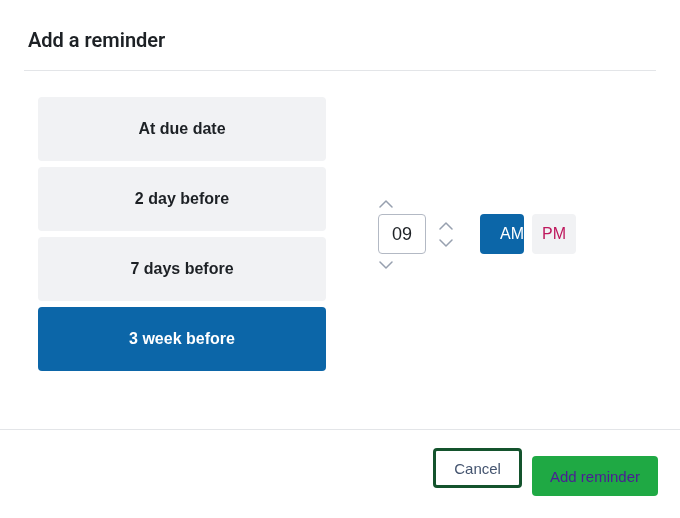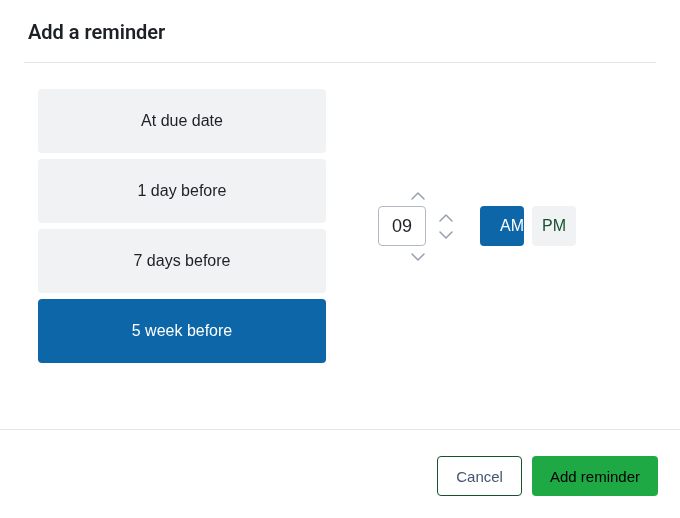--- a/index.html
+++ b/index.html
@@ -12,21 +12,21 @@
       background: #fff;
       width: 680px;
       height: 518px;
       position: relative;
       color: #1d2125;
     }
     .dialog {
       padding: 0;
     }
     .header {
-      padding: 20px 28px 18px 28px;
+      padding: 28px 28px 18px 28px;
     }
     .title {
       font-size: 20px;
       font-weight: 600;
       color: #1d2125;
     }
     .hr {
       height: 1px;
       background: #e3e5e8;
       margin: 0 24px;
@@ -43,39 +43,39 @@
       gap: 6px;
       width: 288px;
     }
     .timing-option {
       background: #f1f2f4;
       color: #1d2125;
       border: none;
       border-radius: 4px;
       height: 64px;
       font-size: 16px;
-      font-weight: 400;
+      font-weight: 700;
       cursor: pointer;
       display: flex;
       align-items: center;
       justify-content: center;
     }
     .timing-option.selected {
       background: #0c66a8;
       color: #fff;
     }
     .time-picker {
       display: flex;
       align-items: center;
       gap: 12px;
     }
     .stepper {
       display: flex;
       flex-direction: column;
-      align-items: flex-end;
+      align-items: flex-start;
       gap: 4px;
     }
     .stepper-input {
       width: 48px;
       height: 40px;
       border: 1px solid #b3b9c4;
       border-radius: 4px;
       text-align: center;
       font-size: 18px;
       color: #1d2125;
@@ -103,21 +103,21 @@
       height: 40px;
       border: none;
       border-radius: 4px;
       font-size: 16px;
       font-weight: 500;
       cursor: pointer;
       display: flex;
       align-items: center;
       justify-content: center;
       background: #f1f2f4;
-      color: #14532d;
+      color: #be185d;
     }
     .ampm.selected {
       background: #0c66a8;
       color: #fff;
       justify-content: flex-end;
     }
     .footer-divider {
       height: 1px;
       background: #e3e5e8;
       position: absolute;
@@ -139,50 +139,51 @@
       font-size: 15px;
       font-weight: 500;
       cursor: pointer;
       display: flex;
       align-items: center;
       justify-content: center;
     }
     .btn-secondary {
       background: #fff;
       color: #44546f;
-      border: 1px solid #14532d;
+      border: 3px solid #14532d;
     }
     .btn-primary {
       background: #1fa944;
-      color: #000000;
+      color: #4c1d95;
       border: none;
+      margin-top: 8px;
     }
   </style>
 </head>
 <body>
 
 <div class="dialog">
   <div class="header">
     <div class="title">Add a reminder</div>
   </div>
   <div class="hr"></div>
 
   <div class="content">
     <div class="timing-options">
       <button class="timing-option">
         <span>At due date</span>
       </button>
       <button class="timing-option">
-        <span>1 day before</span>
+        <span>2 day before</span>
       </button>
       <button class="timing-option">
         <span>7 days before</span>
       </button>
       <button class="timing-option selected">
-        <span>5 week before</span>
+        <span>3 week before</span>
       </button>
     </div>
 
     <div class="time-picker">
       <div class="stepper">
         <div class="chevron">
           <svg width="14" height="9" viewBox="0 0 14 9" fill="none">
               <path d="M1 8L7 2L13 8" stroke="currentColor" stroke-width="1.5" stroke-linecap="round" stroke-linejoin="round"></path>
             </svg>
         </div>

